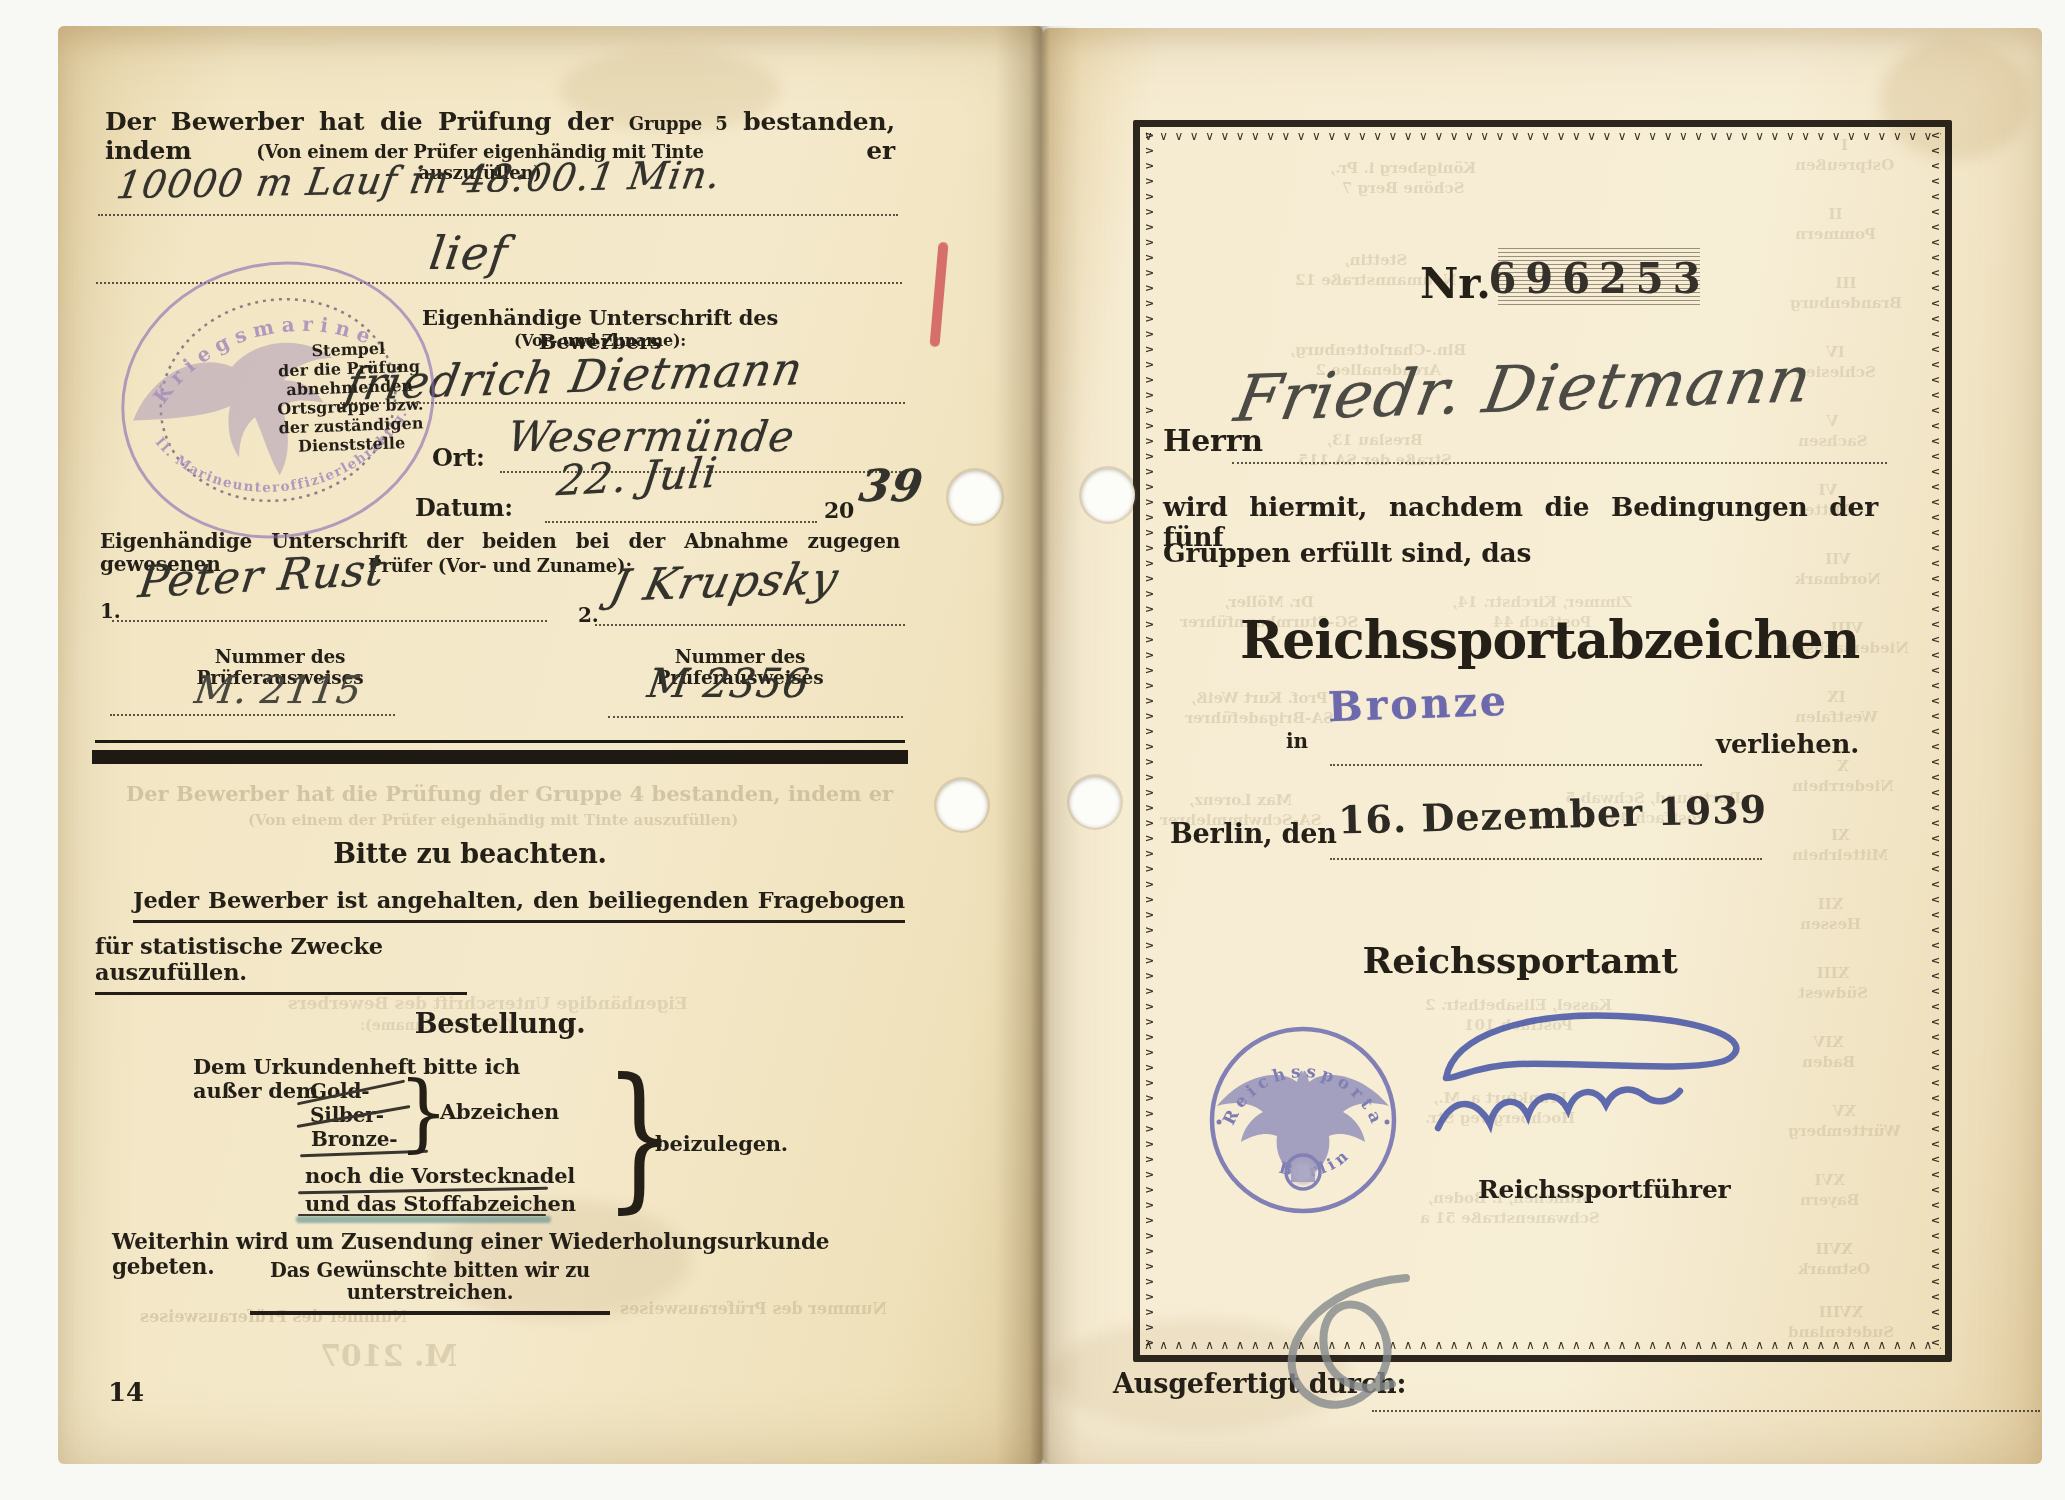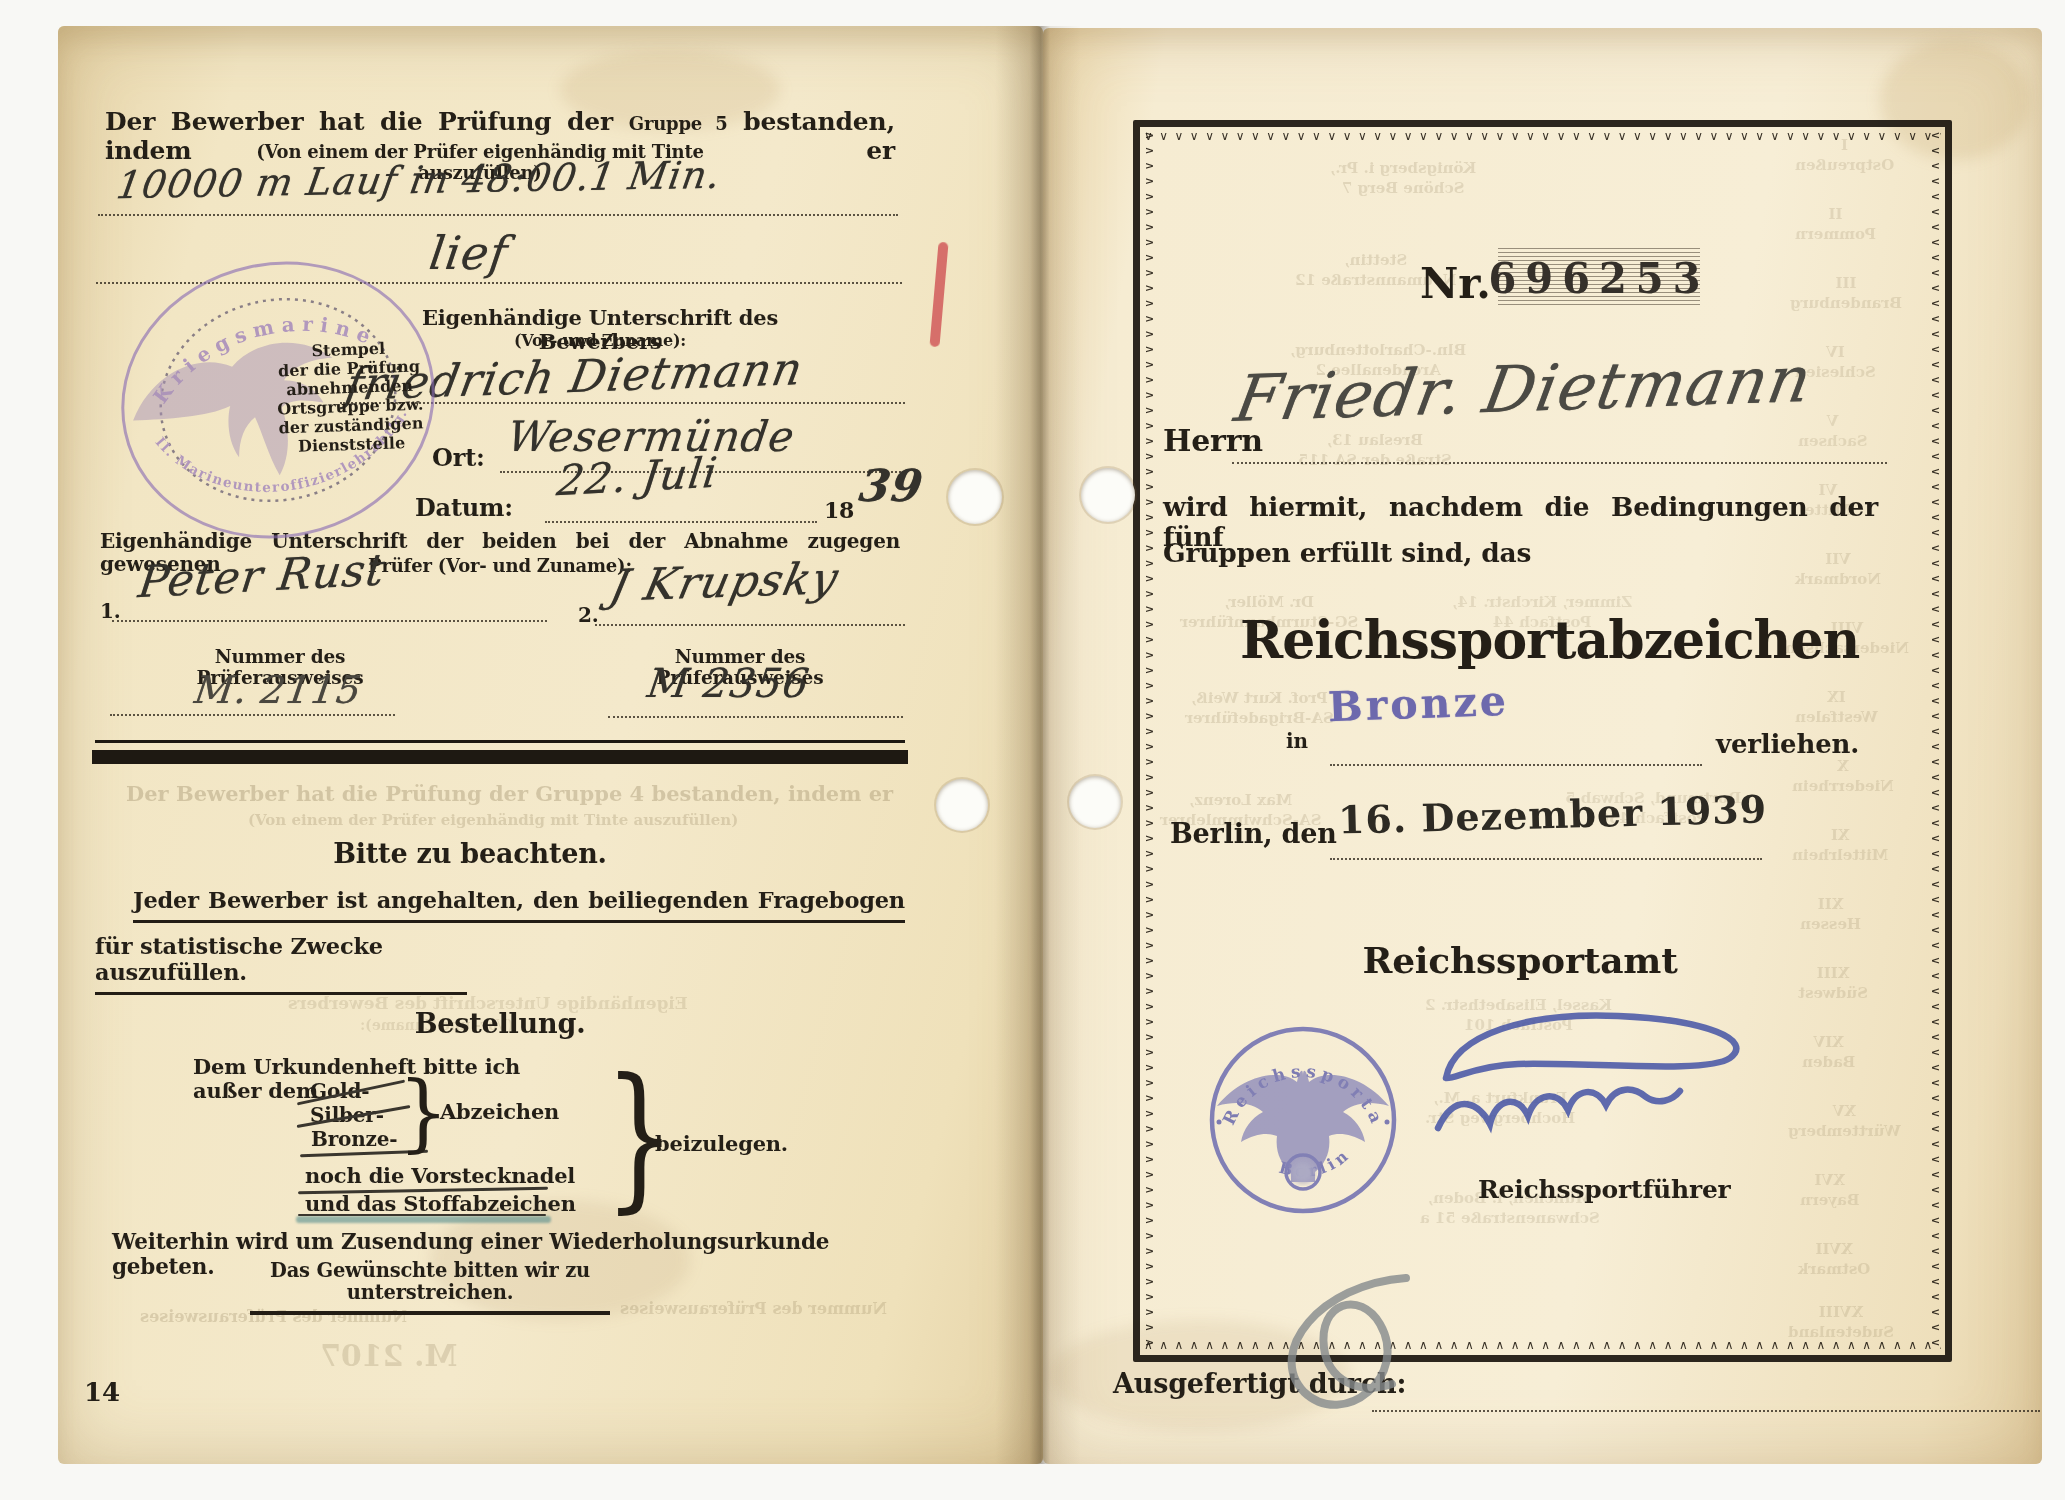--- a/index.html
+++ b/index.html
@@ -160,21 +160,21 @@
     <div class="hw" style="left:348px;top:350px;font-size:45px;transform:skewX(-12deg) rotate(-2deg);">friedrich Dietmann</div>
     <div class="dot" style="left:340px;top:402px;width:565px;"></div>
 
     <div class="fr" style="left:432px;top:444px;font-size:24px;">Ort:</div>
     <div class="hw" style="left:508px;top:412px;font-size:42px;">Wesermünde</div>
     <div class="dot" style="left:500px;top:471px;width:405px;"></div>
 
     <div class="fr" style="left:415px;top:494px;font-size:24px;">Datum:</div>
     <div class="hw" style="left:558px;top:452px;font-size:42px;transform:skewX(-10deg) rotate(-3deg);">22. Juli</div>
     <div class="dot" style="left:545px;top:521px;width:272px;"></div>
-    <div class="fr" style="left:824px;top:498px;font-size:22px;">18</div>
+    <div class="fr" style="left:824px;top:498px;font-size:22px;">20</div>
     <div class="hw" style="left:860px;top:460px;font-size:44px;font-weight:700;">39</div>
 
     <div class="fr justify" style="left:100px;top:530px;width:800px;font-size:20px;">Eigenhändige Unterschrift der beiden bei der Abnahme zugegen gewesenen</div>
     <div class="fr center" style="left:300px;top:556px;width:400px;font-size:18px;">Prüfer (Vor- und Zuname):</div>
 
     <div class="fr" style="left:100px;top:600px;font-size:20px;">1.</div>
     <div class="hw" style="left:140px;top:550px;font-size:44px;transform:skewX(-10deg) rotate(-3deg);">Peter Rust</div>
     <div class="dot" style="left:112px;top:620px;width:435px;"></div>
     <div class="fr" style="left:578px;top:604px;font-size:20px;">2.</div>
     <div class="hw" style="left:612px;top:556px;font-size:44px;transform:skewX(-14deg) rotate(-2deg);">J Krupsky</div>
@@ -211,21 +211,21 @@
 
     <div class="fr" style="left:305px;top:1164px;font-size:21px;">noch die Vorstecknadel</div>
     <div class="penline" style="left:298px;top:1189px;width:250px;height:3px;transform:rotate(-1deg);"></div>
     <div class="fr" style="left:305px;top:1192px;font-size:21px;">und das Stoffabzeichen</div>
     <div class="teal" style="left:296px;top:1216px;width:255px;height:7px;"></div>
     <div class="penline" style="left:298px;top:1214px;width:248px;height:2px;"></div>
 
     <div class="fr" style="left:112px;top:1230px;width:770px;font-size:21.5px;">Weiterhin wird um Zusendung einer Wiederholungsurkunde gebeten.</div>
     <div class="fr center" style="left:250px;top:1260px;width:360px;font-size:19.5px;padding-bottom:6px;border-bottom:4px solid #231d15;">Das Gewünschte bitten wir zu unterstreichen.</div>
 
-    <div class="fr light" style="left:84px;top:1378px;font-size:26px;">14</div>
+    <div class="fr light" style="left:108px;top:1378px;font-size:26px;">14</div>
 
     <svg class="svg-abs" style="left:62px;top:250px;" width="430" height="300" viewBox="0 0 430 300">
       <g transform="rotate(-12 216 150)" opacity="0.62">
         <ellipse cx="216" cy="150" rx="156" ry="136" fill="none" stroke="#8a6cb4" stroke-width="3"></ellipse>
         <ellipse cx="216" cy="150" rx="118" ry="100" fill="none" stroke="#4a4060" stroke-width="2.5" stroke-dasharray="3,5"></ellipse>
         <path id="lsT" d="M78,172 A148,126 0 0 1 356,162" fill="none"></path>
         <text font-family="DejaVu Serif" font-size="20" font-weight="700" fill="#8a68b8" letter-spacing="7"><textPath href="#lsT" startOffset="14%">Kriegsmarine</textPath></text>
         <path id="lsB" d="M84,160 A146,124 0 0 0 352,172" fill="none"></path>
         <text font-family="DejaVu Serif" font-size="13.5" font-weight="700" fill="#8a68b8" letter-spacing="1.5"><textPath href="#lsB" startOffset="2%">II. Marineunteroffizierlehrabtlg.</textPath></text>
         <path d="M70,140 C100,95 150,88 178,108 C206,86 252,90 278,120 C252,116 236,122 226,132 C244,136 256,148 260,162 C240,154 228,152 218,158 C222,182 216,208 202,224 C195,202 194,180 190,162 C178,168 170,180 166,198 C158,180 162,158 168,146 C142,152 106,146 70,140 Z" fill="#7b5fae" opacity="0.5"></path>

